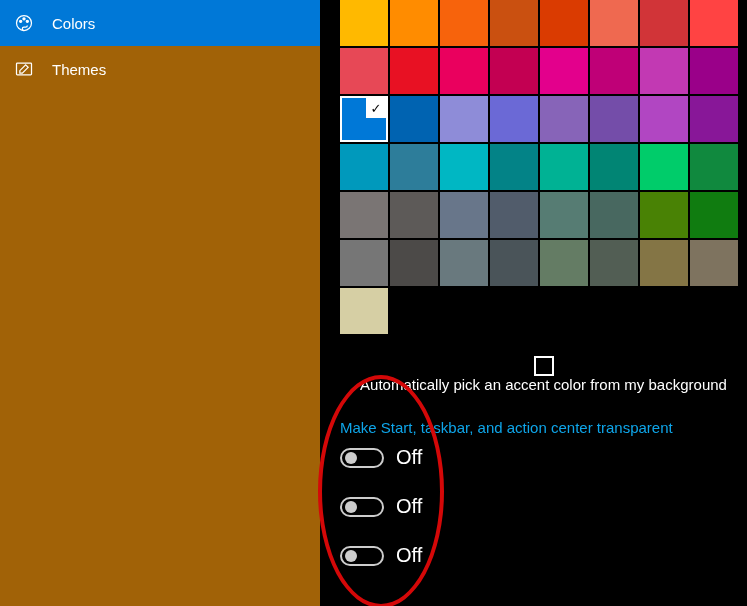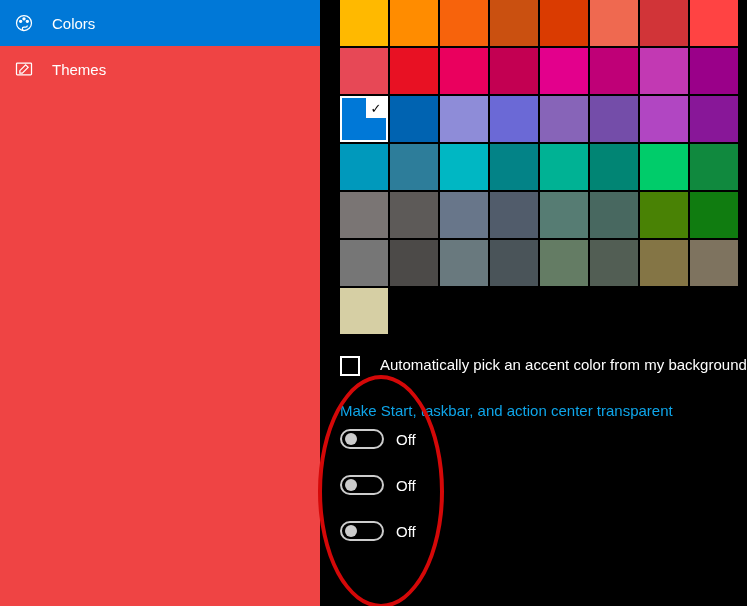--- a/index.html
+++ b/index.html
@@ -1,36 +1,36 @@
 <!DOCTYPE html>
 <html><head>
 <meta charset="utf-8">
 <style>
   html,body{margin:0;padding:0;width:747px;height:606px;background:#000;font-family:"Segoe UI",Arial,sans-serif;color:#fff;font-size:15px;overflow:hidden;}
   .app{display:flex;width:747px;height:606px;}
-  .sidebar{width:320px;background:#ef4444;display:flex;flex-direction:column;}
+  .sidebar{width:320px;background:#a16207;display:flex;flex-direction:column;}
   .side-item{display:flex;align-items:center;height:46px;padding-left:14px;gap:18px;cursor:pointer;}
   .side-item.selected{background:#0078d7;}
   .side-icon{width:20px;height:20px;display:flex;align-items:center;justify-content:center;color:#fff;}
   .side-label{color:#fff;font-size:15px;}
   .main{flex:1;background:#000;position:relative;padding-left:20px;padding-top:0;}
   .palette{display:flex;flex-direction:column;gap:2px;margin-top:0;}
   .palette-row{display:flex;gap:2px;}
   .swatch{width:48px;height:46px;cursor:pointer;position:relative;box-sizing:border-box;}
   .swatch.selected{border:2px solid #fff;}
   .swatch.selected .corner{position:absolute;top:0;right:0;width:20px;height:20px;background:#fff;display:flex;align-items:center;justify-content:center;color:#000;font-size:13px;}
-  .auto-row{display:flex;align-items:flex-start;gap:20px;margin-top:22px;}
+  .auto-row{display:flex;align-items:center;gap:0;margin-top:22px;flex-direction:column;}
   .chk{width:20px;height:20px;border:2px solid #fff;box-sizing:border-box;cursor:pointer;}
   .auto-label{font-size:15px;color:#fff;}
   .option{margin-top:26px;}
   .opt-label{font-size:15px;color:#0ea5e9;margin-bottom:10px;}
   .toggle-row{display:flex;align-items:center;gap:12px;}
   .toggle{width:44px;height:20px;border:2px solid #ccc;border-radius:12px;box-sizing:border-box;position:relative;cursor:pointer;}
   .toggle .knob{position:absolute;left:3px;top:2px;width:12px;height:12px;background:#ccc;border-radius:50%;}
-  .toggle-state{font-size:15px;color:#fff;}
+  .toggle-state{font-size:20px;color:#fff;}
   .annot-oval{position:absolute;left:318px;top:375px;width:118px;height:225px;border:4px solid #d40808;border-radius:50%;pointer-events:none;}
   svg{width:20px;height:20px;}
 </style>
 </head>
 <body>
 
 <div class="app">
 
   <div class="sidebar">
     <div class="side-item selected">

